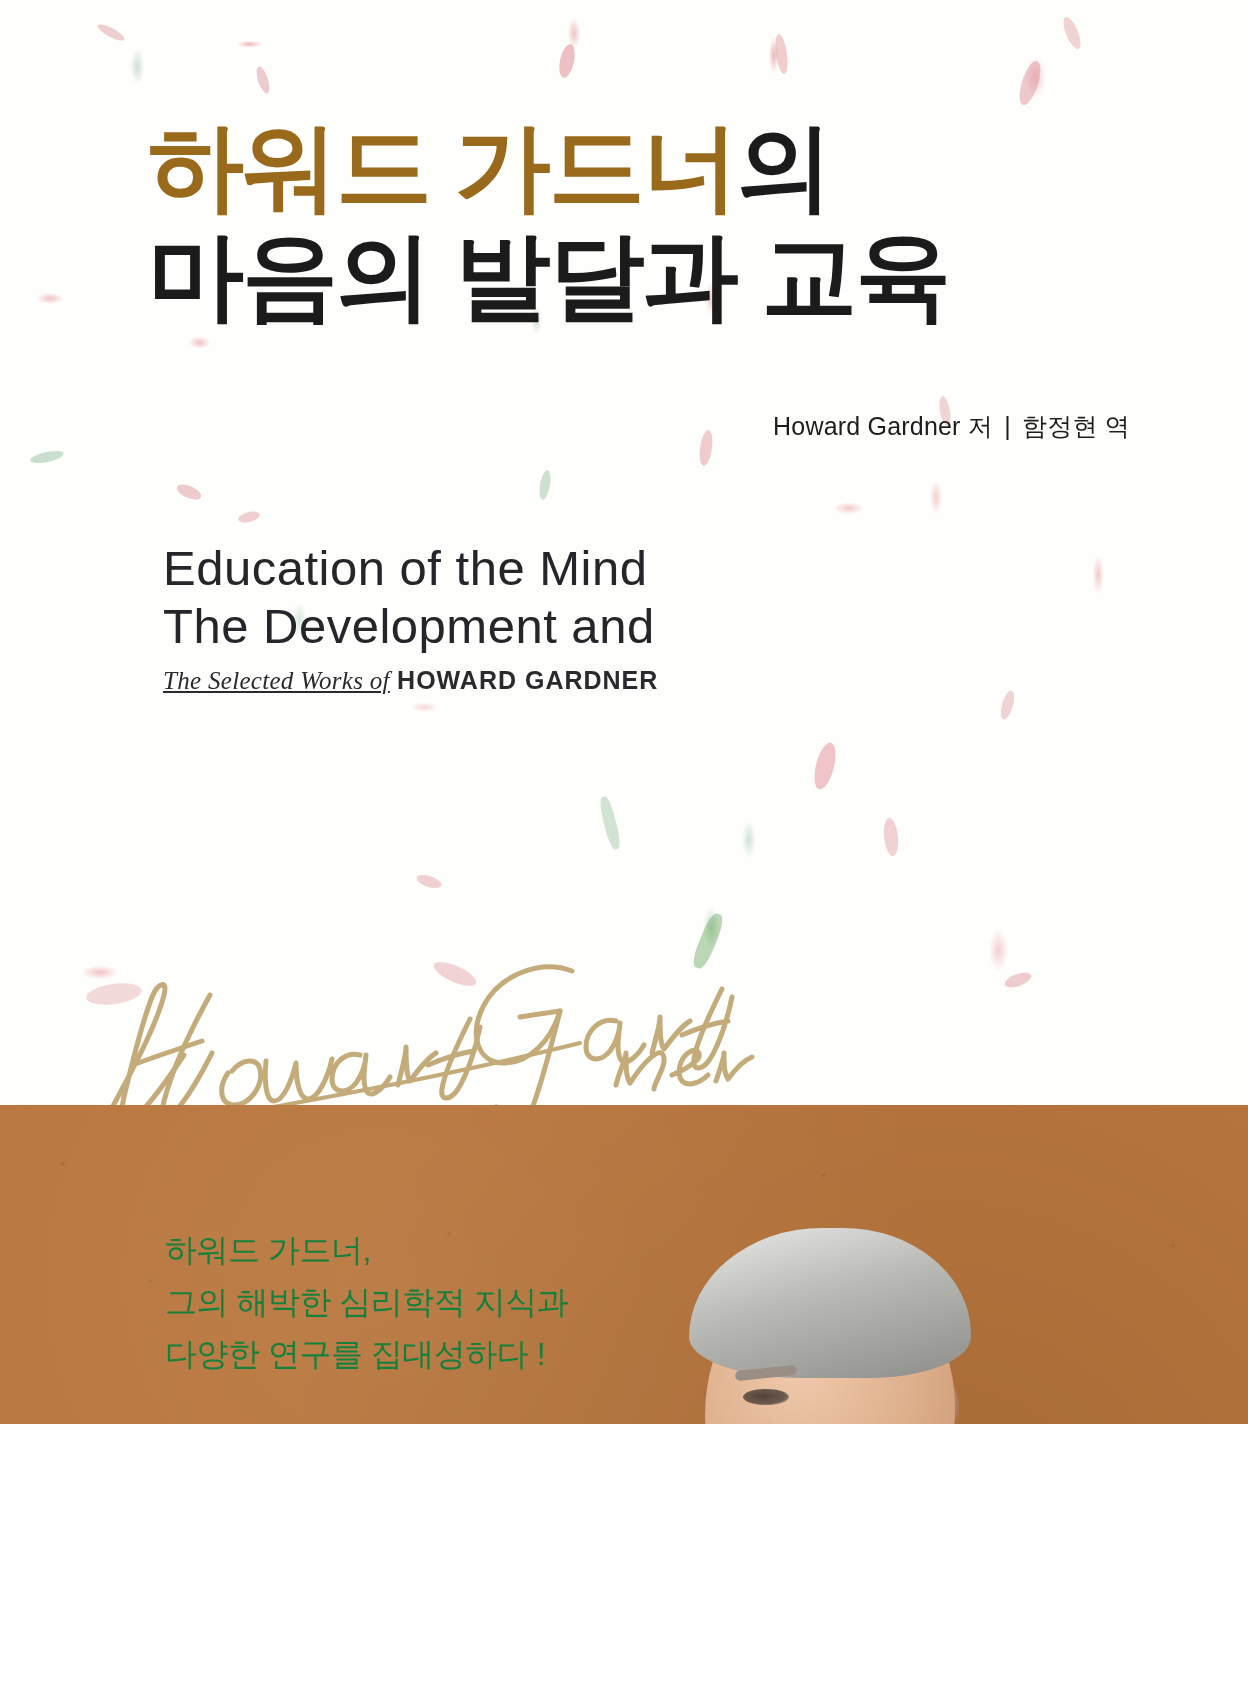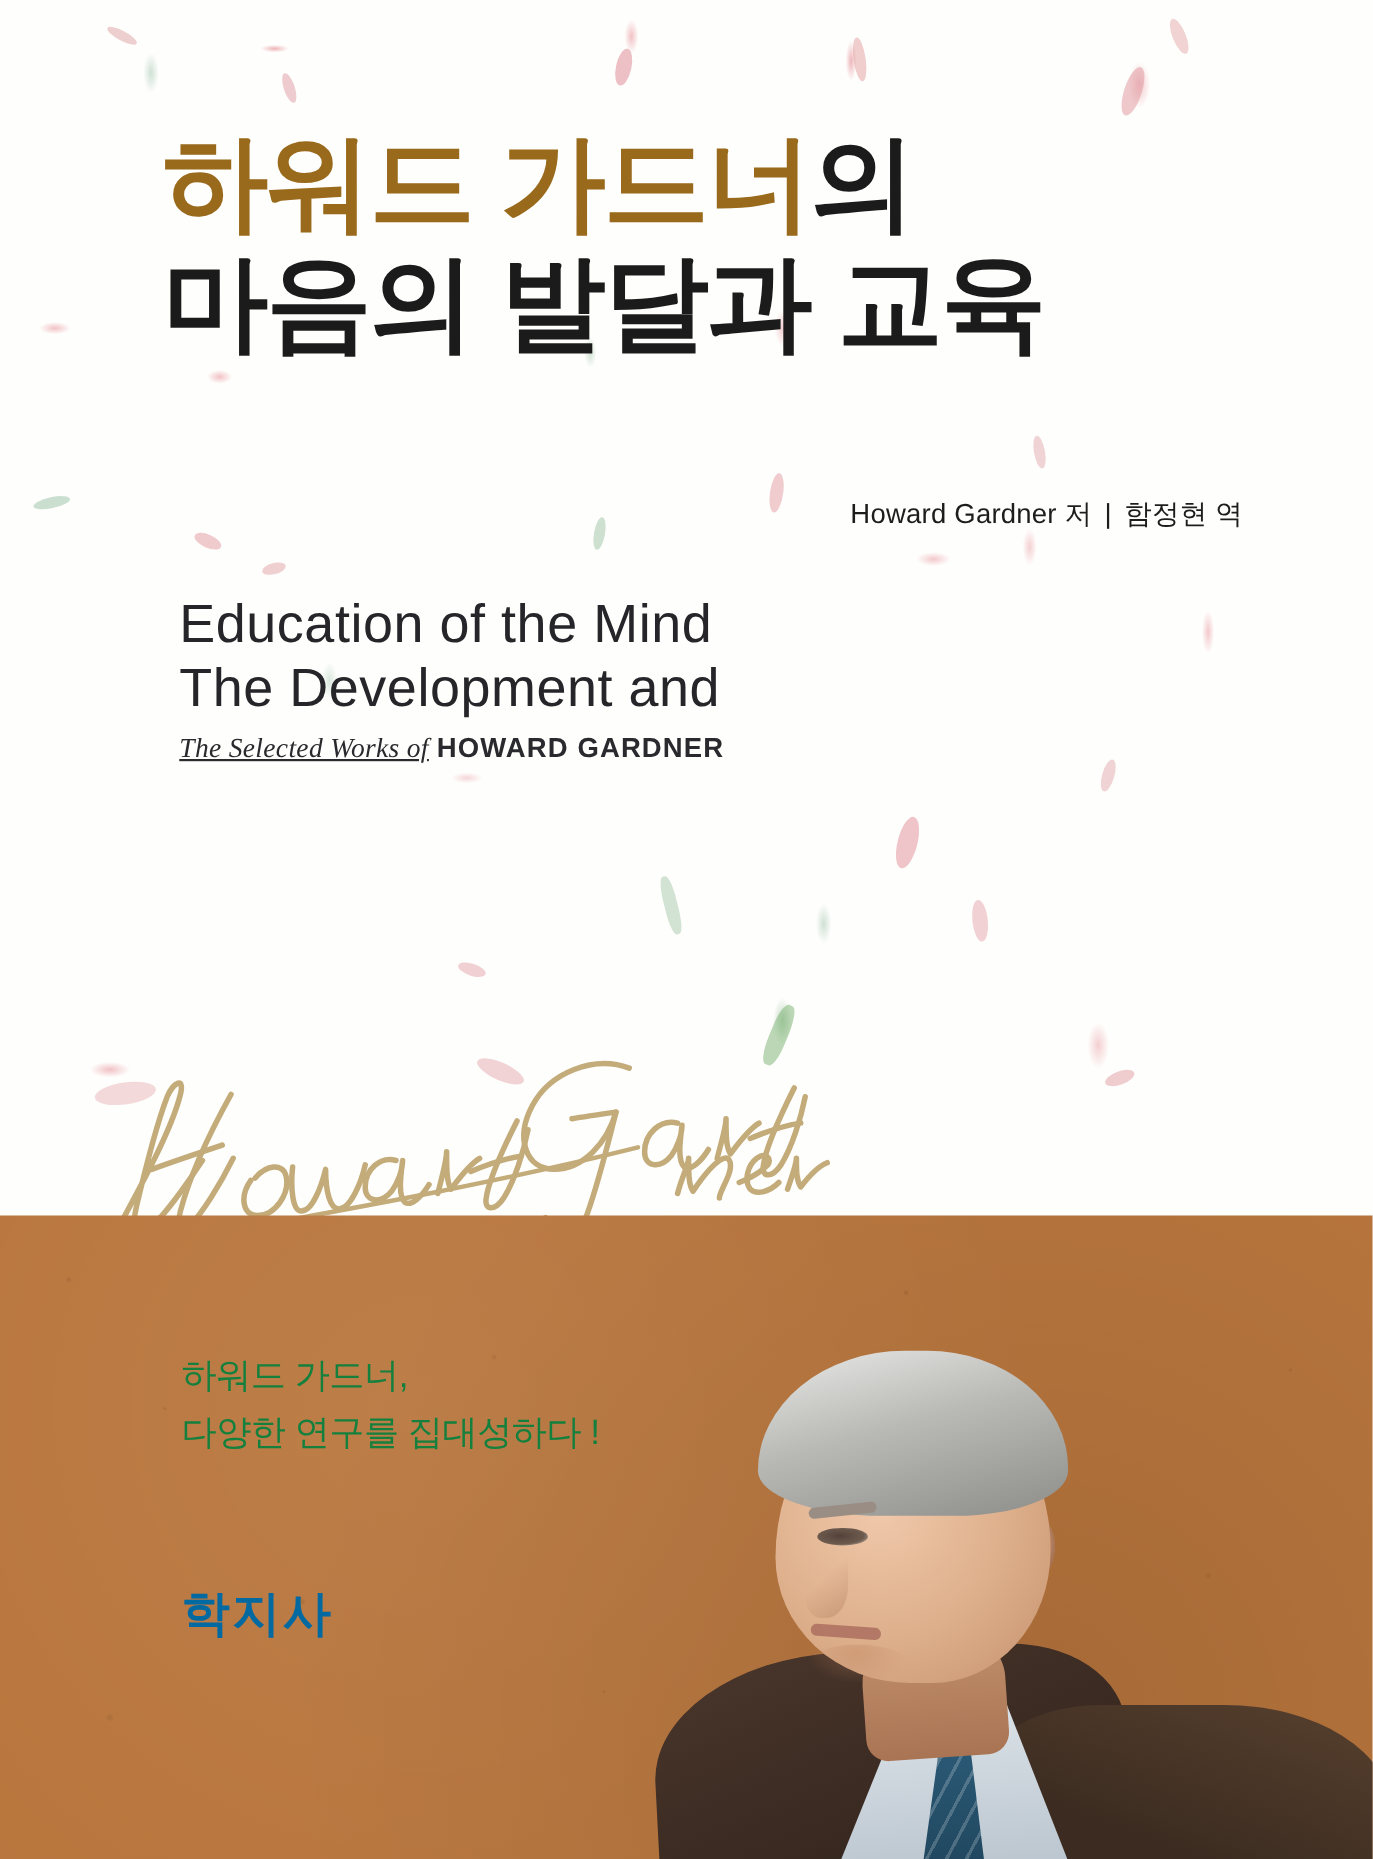--- a/index.html
+++ b/index.html
@@ -3,21 +3,21 @@
 <meta charset="utf-8">
 <style>
   html, body {
     margin: 0;
     padding: 0;
     background: #ffffff;
   }
   #cover {
     position: relative;
     width: 1248px;
-    height: 1690px;
+    height: 1424px;
     overflow: hidden;
     background: #fdfdfb;
     font-family: "Liberation Sans", sans-serif;
   }
 
   
   .paper-texture {
     position: absolute;
     left: 0; top: 0;
     width: 1248px;
@@ -75,21 +75,20 @@
     white-space: nowrap;
   }
 
   .byline {
     position: absolute;
     right: 118px;
     top: 410px;
     font-size: 25px;
     color: #1d1d1d;
     letter-spacing: .2px;
-    margin-top: 40px;
   }
   .byline .sep { color: #1d1d1d; margin: 0 4px; }
 
   .subtitle-block {
     position: absolute;
     left: 163px;
     top: 540px;
   }
   .subtitle-en {
     font-size: 49px;
@@ -366,18 +365,19 @@
     <div class="ph-hair"></div>
     <div class="ph-brow"></div>
     <div class="ph-eye"></div>
     <div class="ph-nose"></div>
     <div class="ph-mouth"></div>
     <div class="ph-chin"></div>
   </div>
 
   <div class="tagline">
     <div>하워드 가드너,</div>
+    <div>그의 해박한 심리학적 지식과</div>
     <div>다양한 연구를 집대성하다 !</div>
   </div>
 
   <div class="publisher">학지사</div>
 
 </div>
 
 </body></html>

